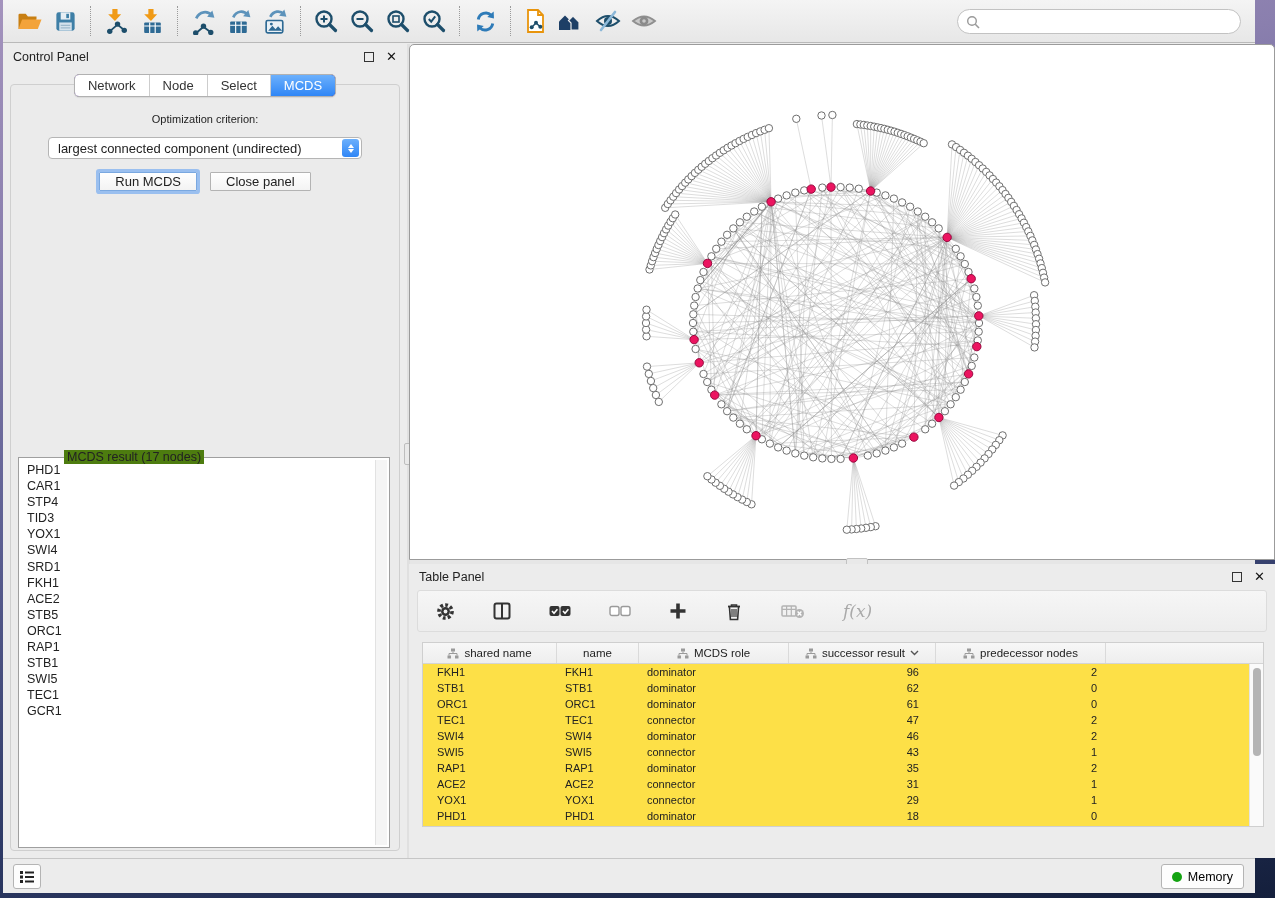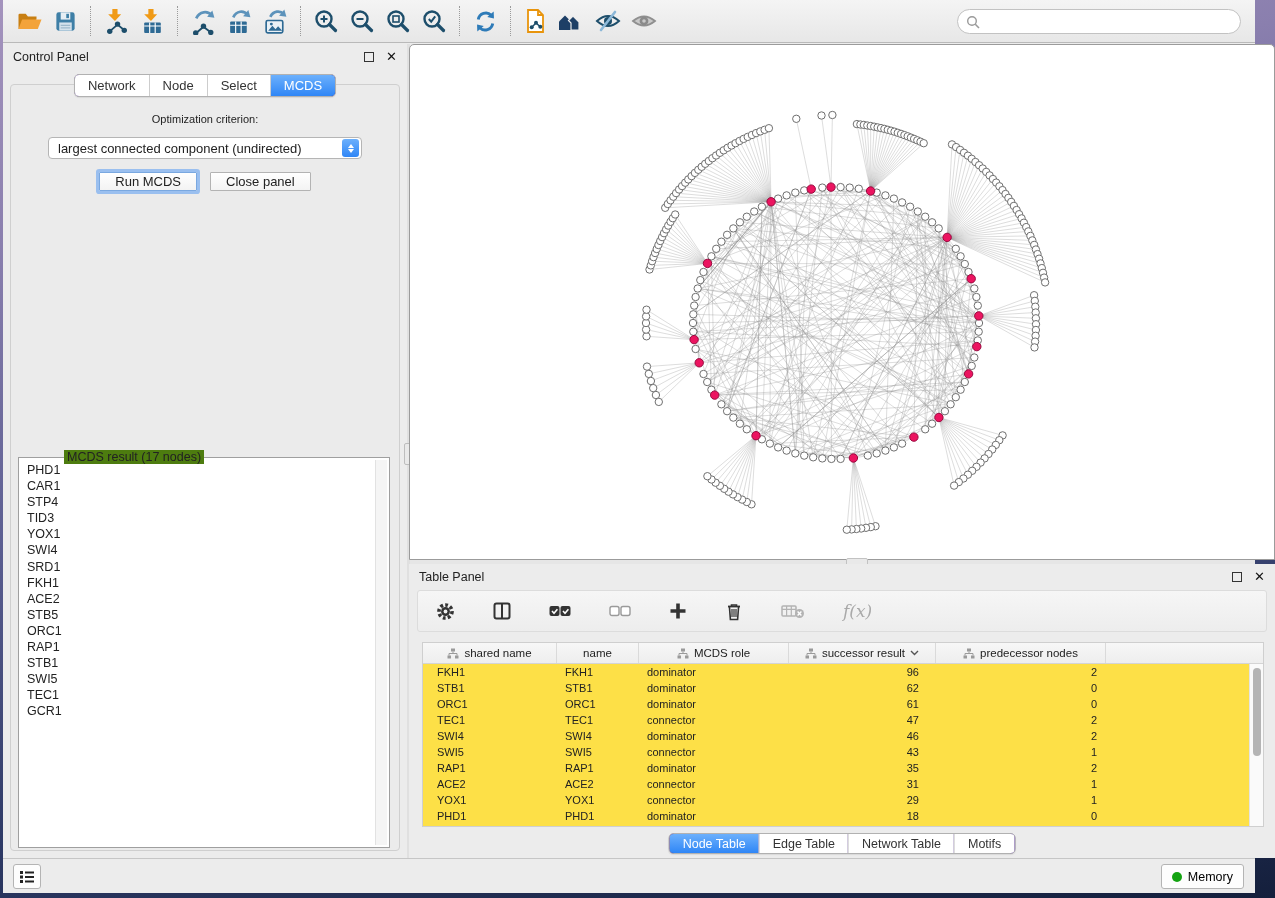--- a/index.html
+++ b/index.html
@@ -1184,28 +1184,20 @@
               <div class="td c3">18</div>
               <div class="td c4">0</div>
               <div class="td c5"></div>
             </div>
           </div>
       <div id="tb-scroll">
         <div id="tb-thumb"></div>
       </div>
     </div>
 
-    <div id="tp-tabs">
-      <span class="seg">
-        <span class="seg-item selected">Node Table</span>
-        <span class="seg-item">Edge Table</span>
-        <span class="seg-item">Network Table</span>
-        <span class="seg-item">Motifs</span>
-      </span>
-    </div>
   </div>
 
   <div id="status-bar">
     <button id="sb-list-btn">
       <svg width="16" height="14" viewBox="0 0 16 14">
         <rect x="1" y="1" width="3" height="3" fill="#222"></rect>
             <path d="M6 2.5 h9" stroke="#222" stroke-width="2"></path>
         <rect x="1" y="5.5" width="3" height="3" fill="#222"></rect>
             <path d="M6 7 h9" stroke="#222" stroke-width="2"></path>
         <rect x="1" y="10" width="3" height="3" fill="#222"></rect>

